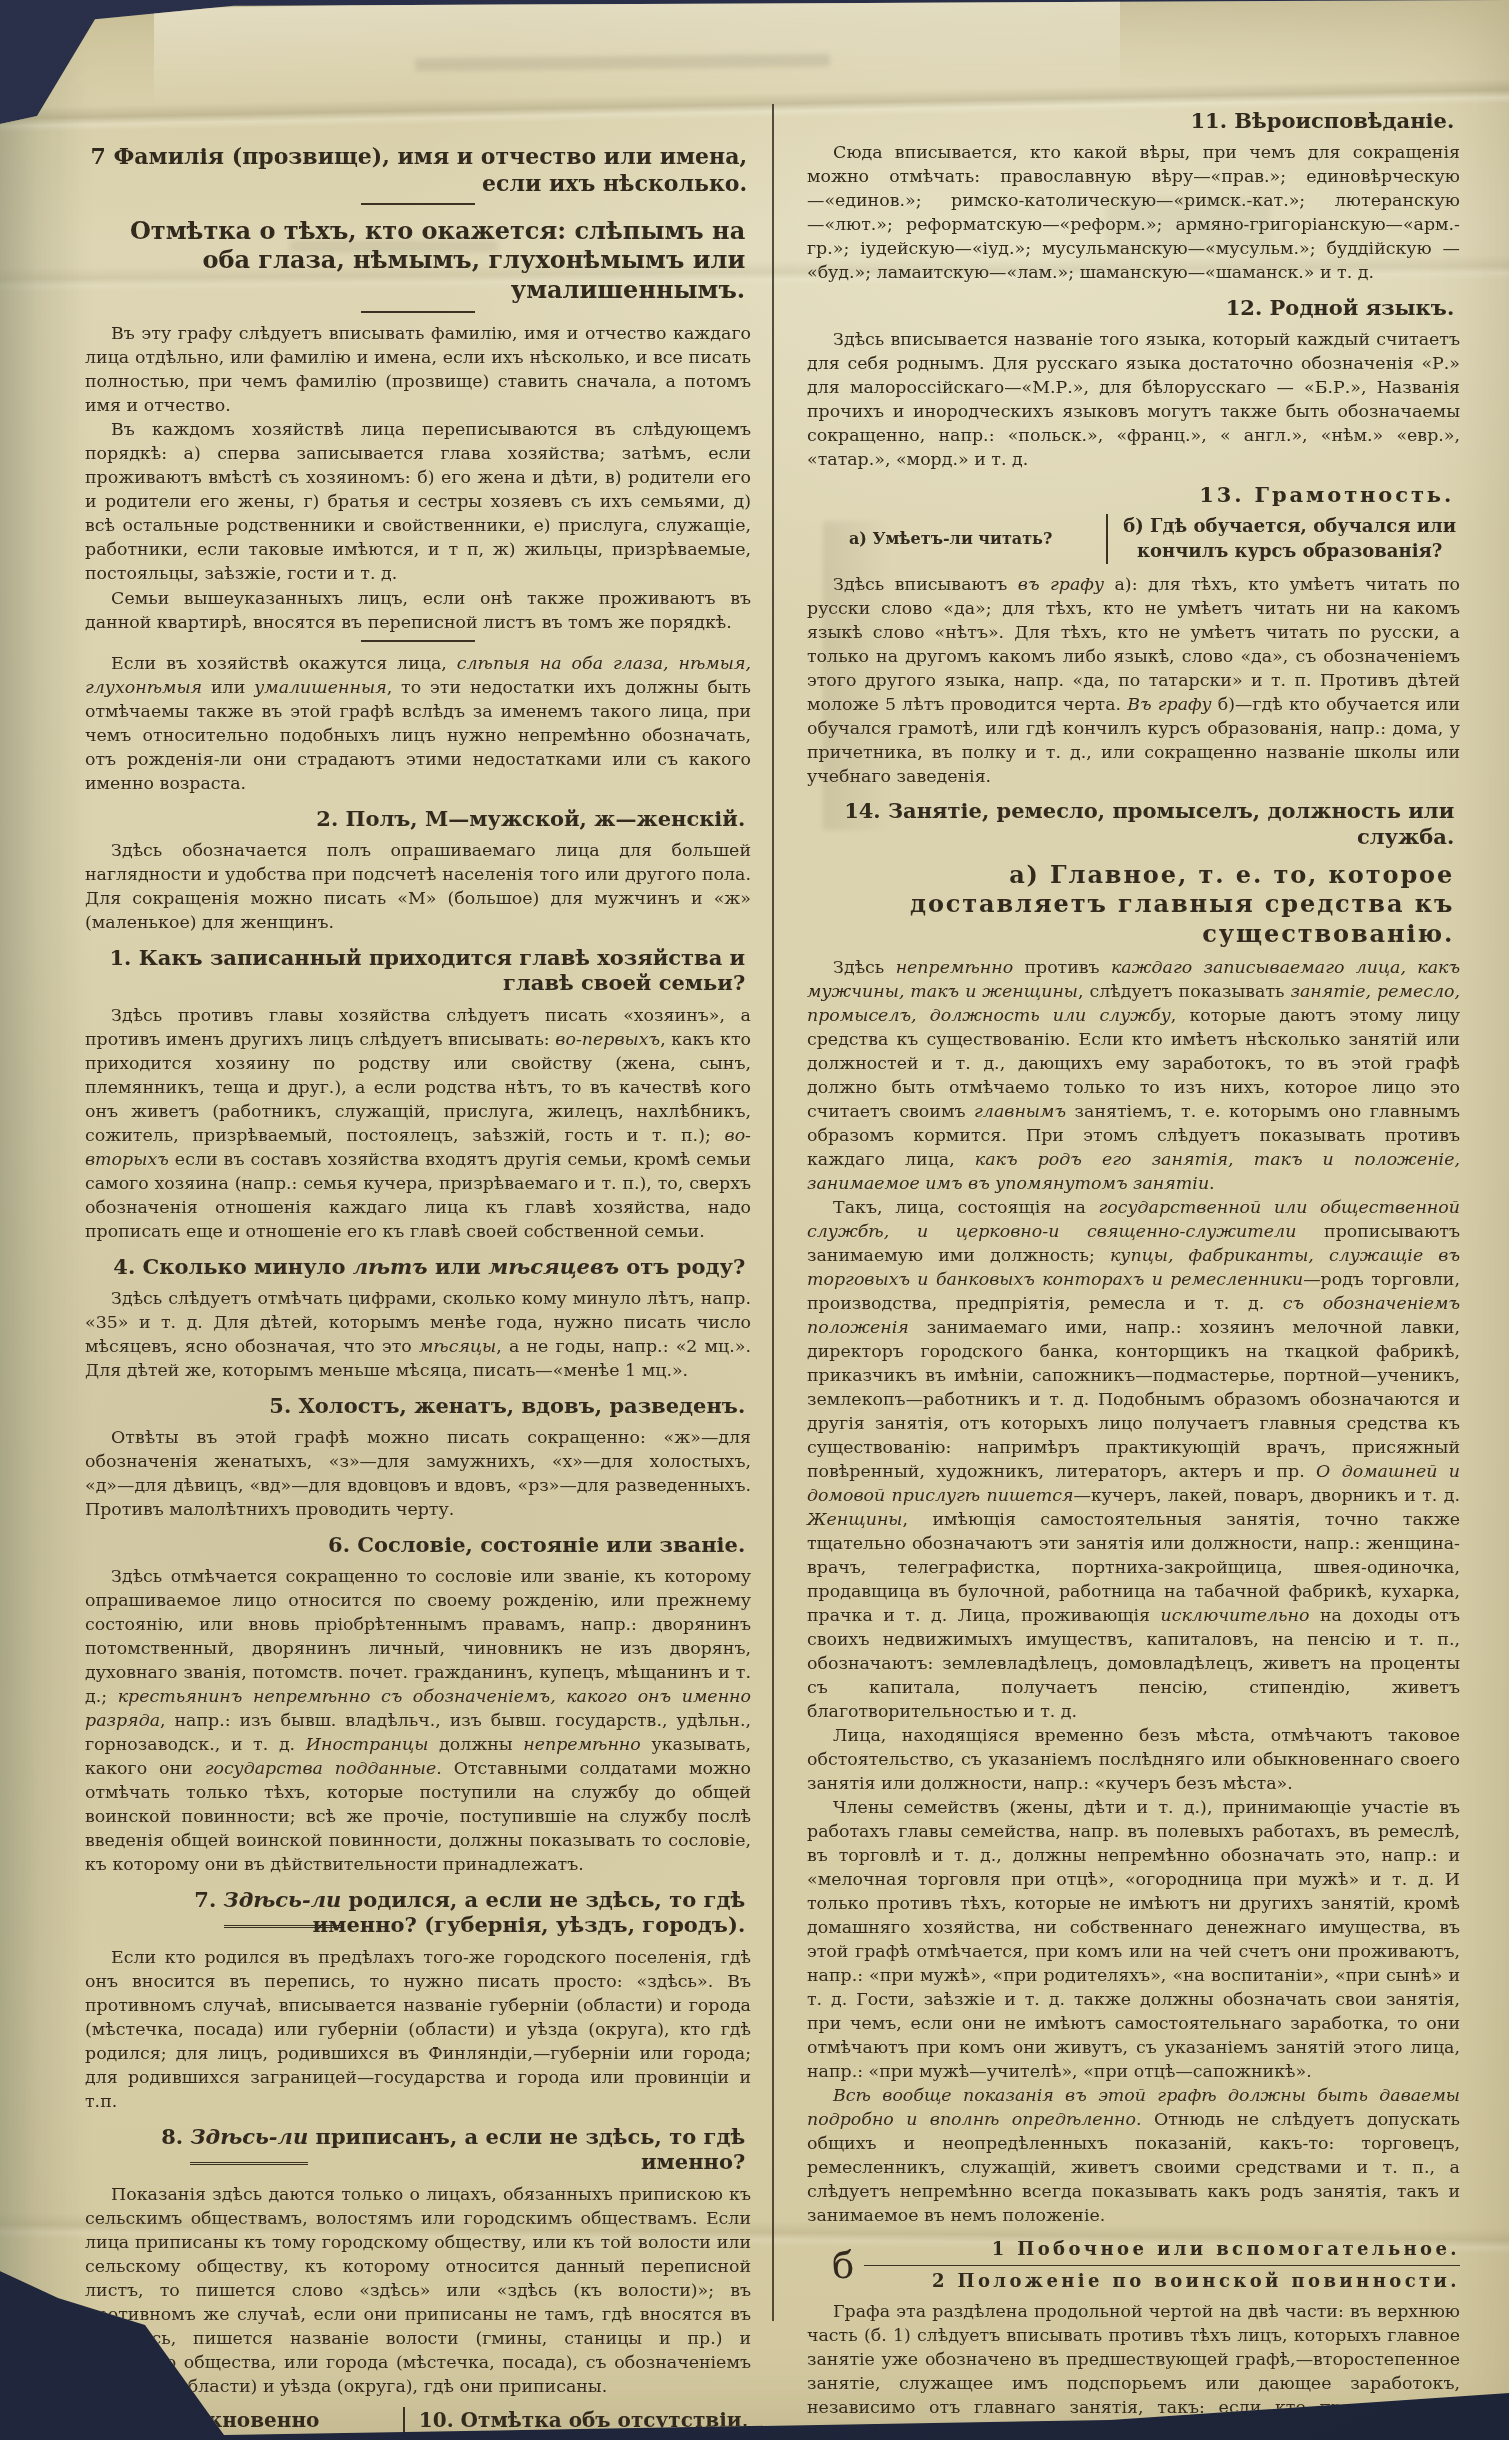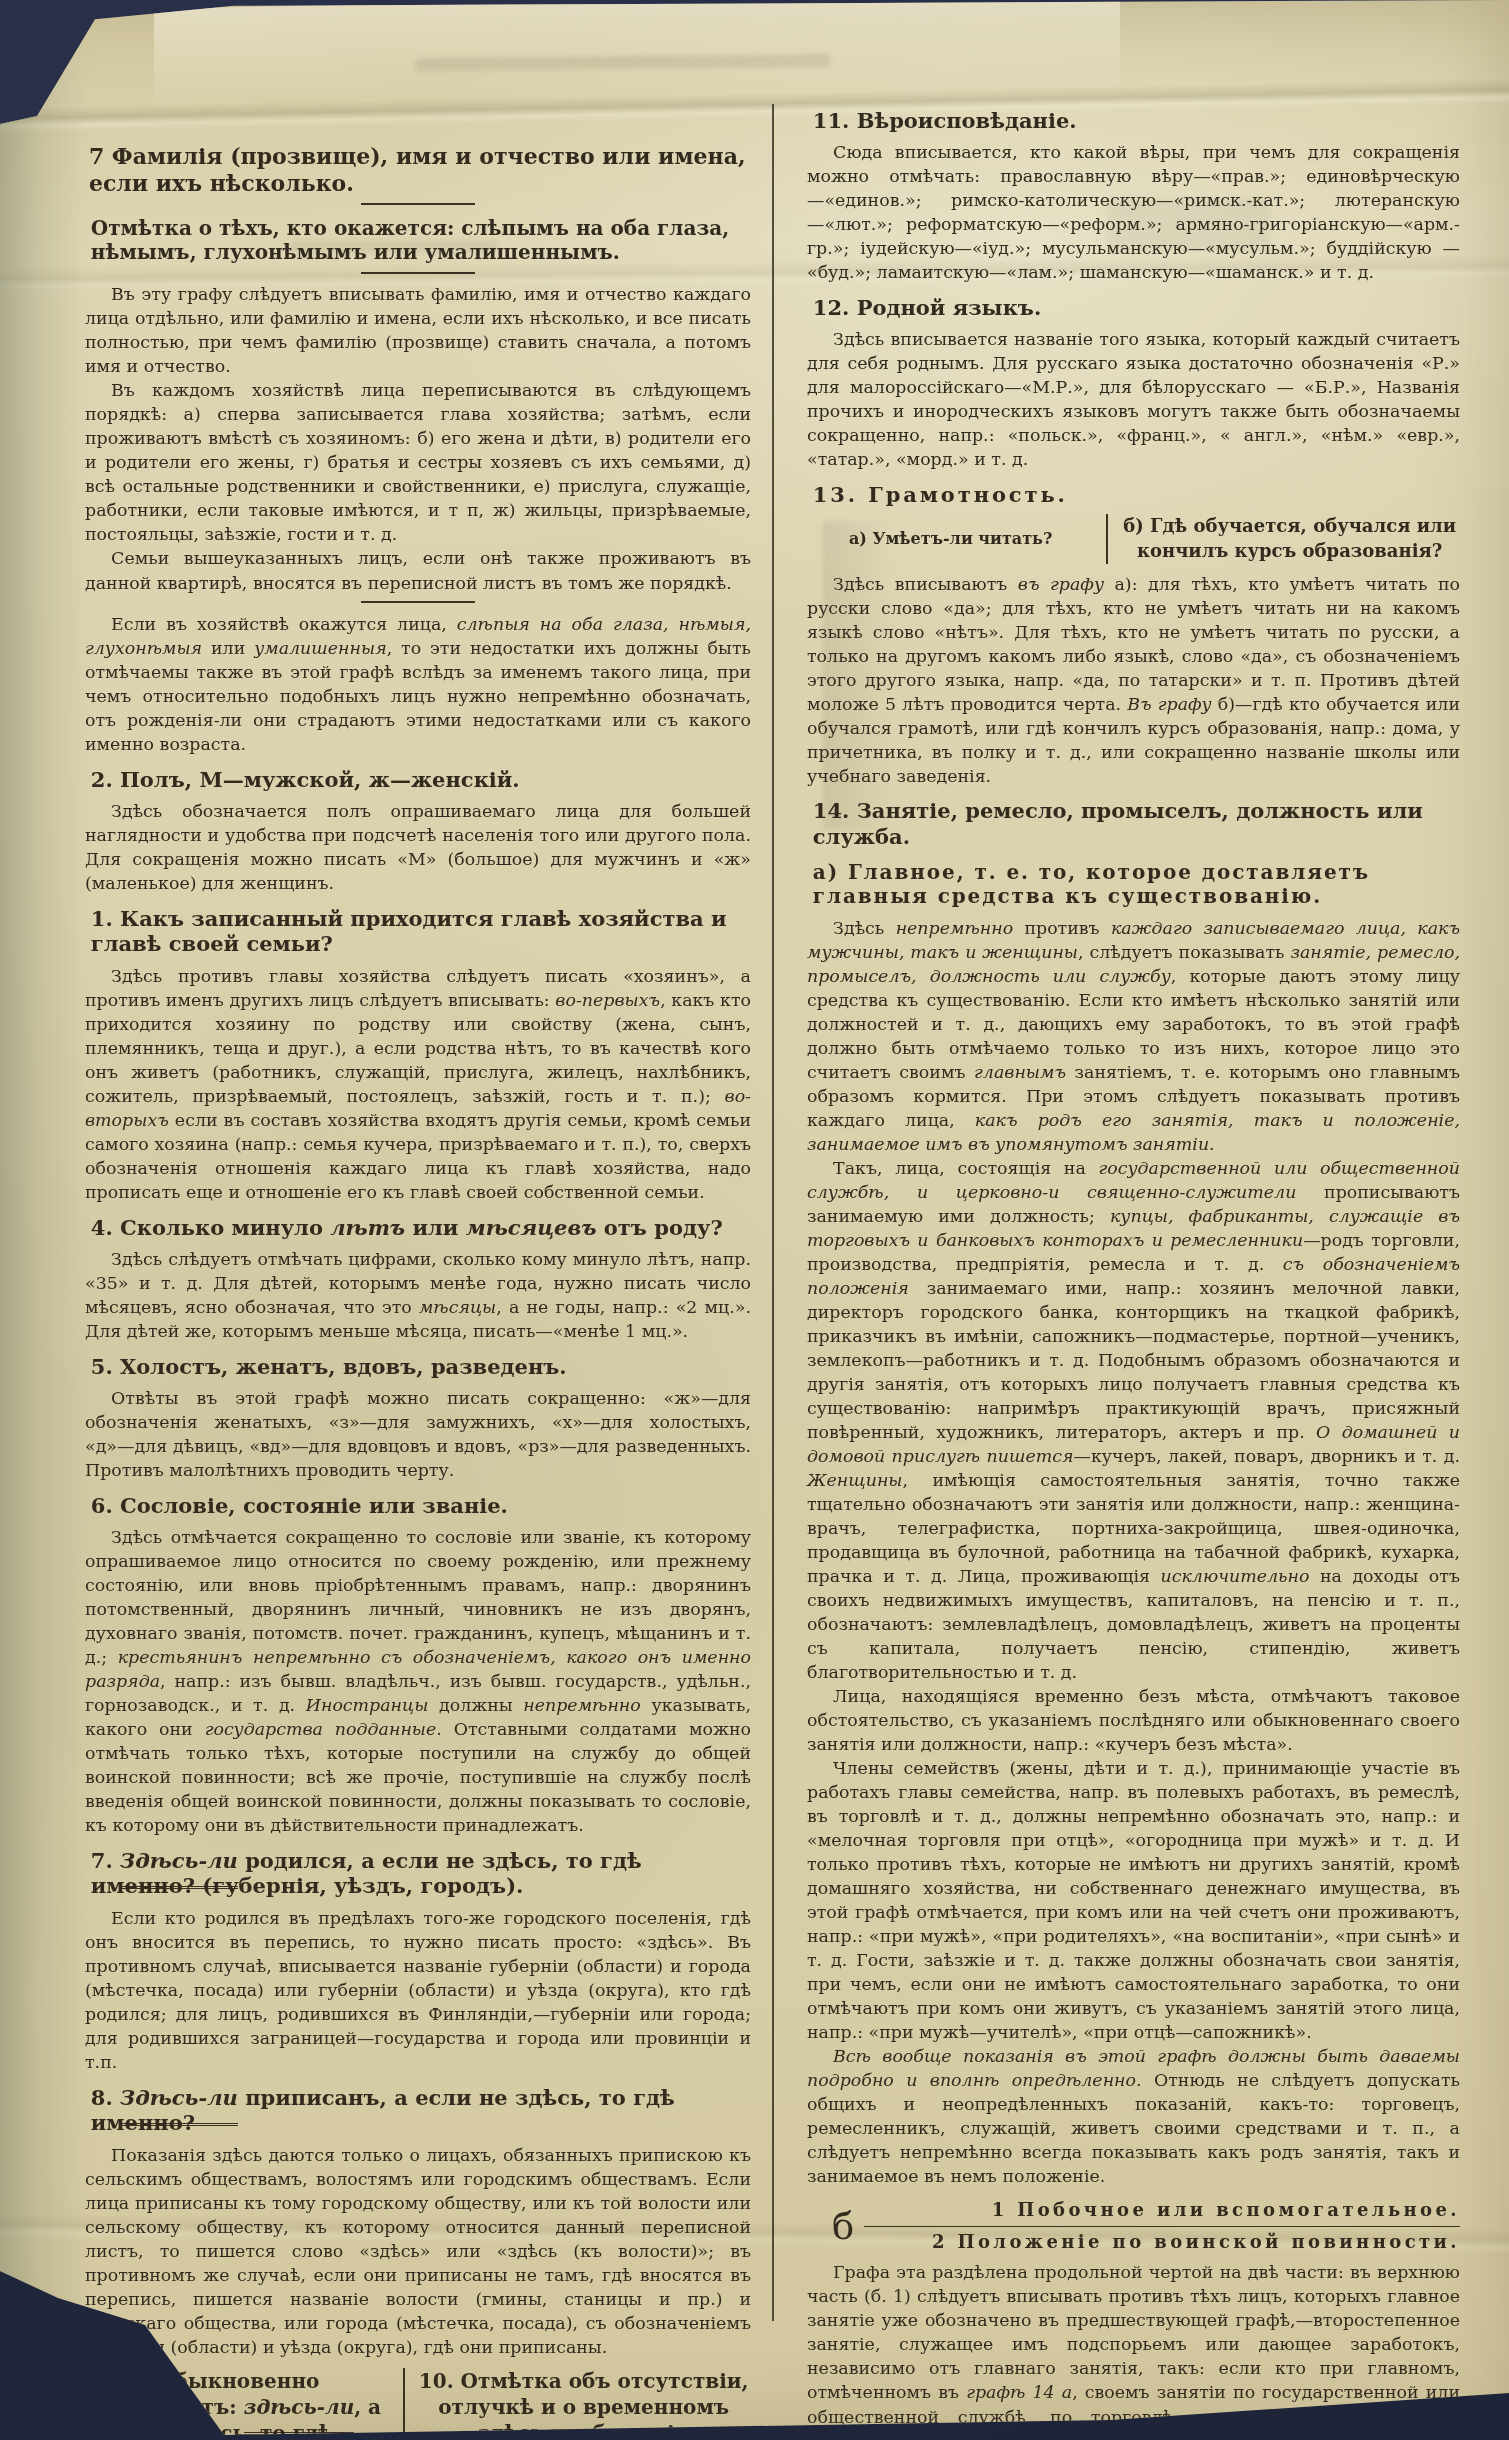--- a/index.html
+++ b/index.html
@@ -27,23 +27,23 @@
   .g1{left:415px;top:56px;width:415px;height:12.6px;transform:rotate(-.6deg);}
   .g2{left:290px;top:241px;width:208px;height:10.6px;opacity:.7;}
   .g3{left:1106px;top:198px;width:164px;height:53px;opacity:.45;}
   .g4{left:823px;top:521px;width:68px;height:309px;opacity:.35;background:linear-gradient(90deg,rgba(95,88,62,.35),transparent);}
   .col-divider{position:absolute;left:772px;top:104px;width:1.9px;height:2217px;background:rgba(48,40,26,.8);}
 
   .col{position:absolute;font-size:17.4px;line-height:1.38;text-align:justify;}
   .col-left{left:85px;top:143px;width:666px;}
   .col-right{left:807px;top:97px;width:653px;}
   .par{margin:0;text-indent:1.5em;}
-  .sec-title{font-weight:bold;text-align:left;font-size:21px;line-height:1.22;margin:10.6px 5.8px 6.8px;text-indent:0;}
+  .sec-title{font-weight:bold;text-align:right;font-size:21px;line-height:1.22;margin:10.6px 5.8px 6.8px;text-indent:0;}
   .main-title{font-size:22px;margin:0 3.9px 3.9px;}
-  .sub-title{font-size:20px;}
+  .sub-title{font-size:24px;}
   .rule-sm{width:114px;border:0;border-top:2.9px solid #3a3123;margin:6.8px auto 8.7px;}
   .uw{font-style:italic;border-bottom:3.9px double #3a3123;padding-bottom:13px;}
   .lsp{letter-spacing:2.9px;}
   .lsp2{letter-spacing:1.9px;}
 
   .split910{display:flex;align-items:stretch;margin:9.7px 0 3.9px;}
   .split910 .s9h{width:46%;font-weight:bold;font-size:20px;line-height:1.3;text-align:left;text-indent:0;}
   .split910 .vr, .sub13 .vr{width:1.9px;background:#3a3123;margin:0 11.6px;}
   .split910 .s10h{flex:1;font-weight:bold;font-size:20px;line-height:1.3;text-align:center;text-indent:0;}
 

